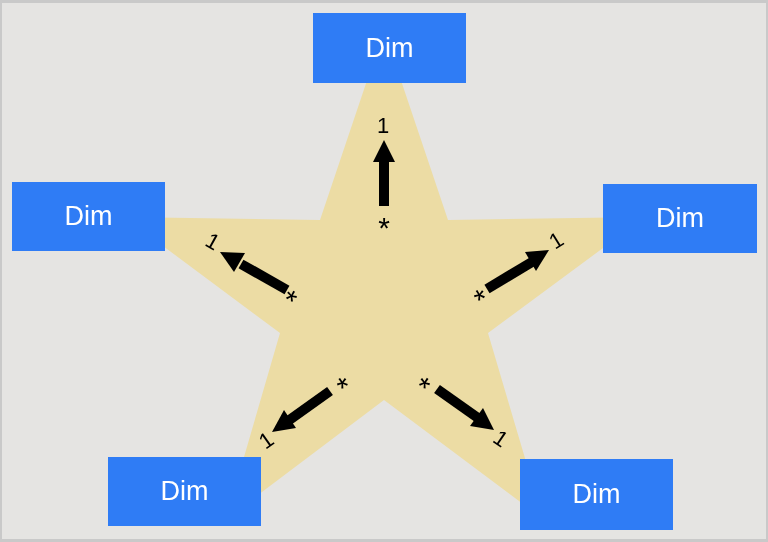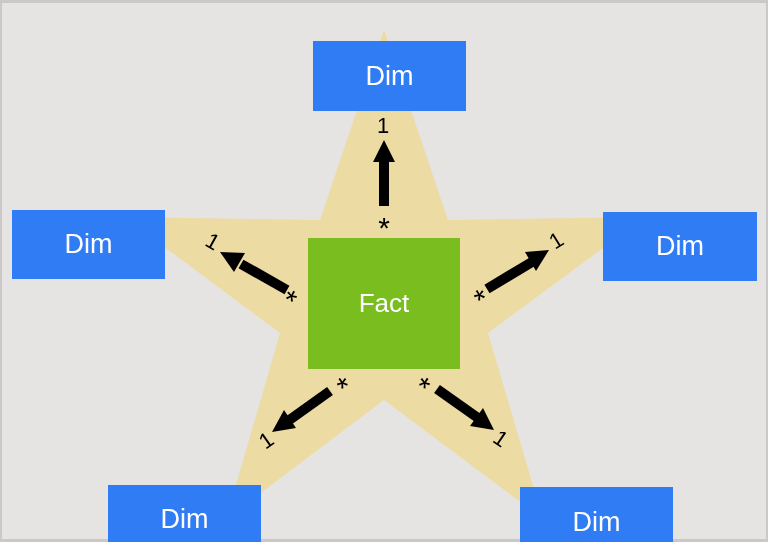--- a/index.html
+++ b/index.html
@@ -18,21 +18,21 @@
   text.card { fill: #000000; text-anchor: middle; font-family: "Liberation Sans", sans-serif; }
   text.card.num  { font-size: 22px; }
   text.card.many { font-size: 30px; }
   .box {
     position: absolute;
     display: flex;
     align-items: center;
     justify-content: center;
     color: #FFFFFF;
   }
-  .dim  { background: #2F7CF5; font-size: 27px; margin-top: 28px; }
+  .dim  { background: #2F7CF5; font-size: 27px; }
   .fact { background: #79BD1F; font-size: 26px; }
   .dim-top          { left: 313px; top: 13px;  width: 153px; height: 70px; }
   .dim-left         { left: 12px;  top: 182px; width: 153px; height: 69px; }
   .dim-right        { left: 603px; top: 184px; width: 154px; height: 69px; }
   .dim-bottom-left  { left: 108px; top: 457px; width: 153px; height: 69px; }
   .dim-bottom-right { left: 520px; top: 459px; width: 153px; height: 71px; }
   .fact-box         { left: 308px; top: 238px; width: 152px; height: 131px; }
 </style>
 </head>
 <body>
@@ -88,17 +88,14 @@
   <div class="box dim dim-right">
     <span>Dim</span>
   </div>
   <div class="box dim dim-bottom-left">
     <span>Dim</span>
   </div>
   <div class="box dim dim-bottom-right">
     <span>Dim</span>
   </div>
 
-  <div class="box fact fact-box">
-    <span>Fact</span>
-  </div>
 
 </div>
 
 </body></html>

